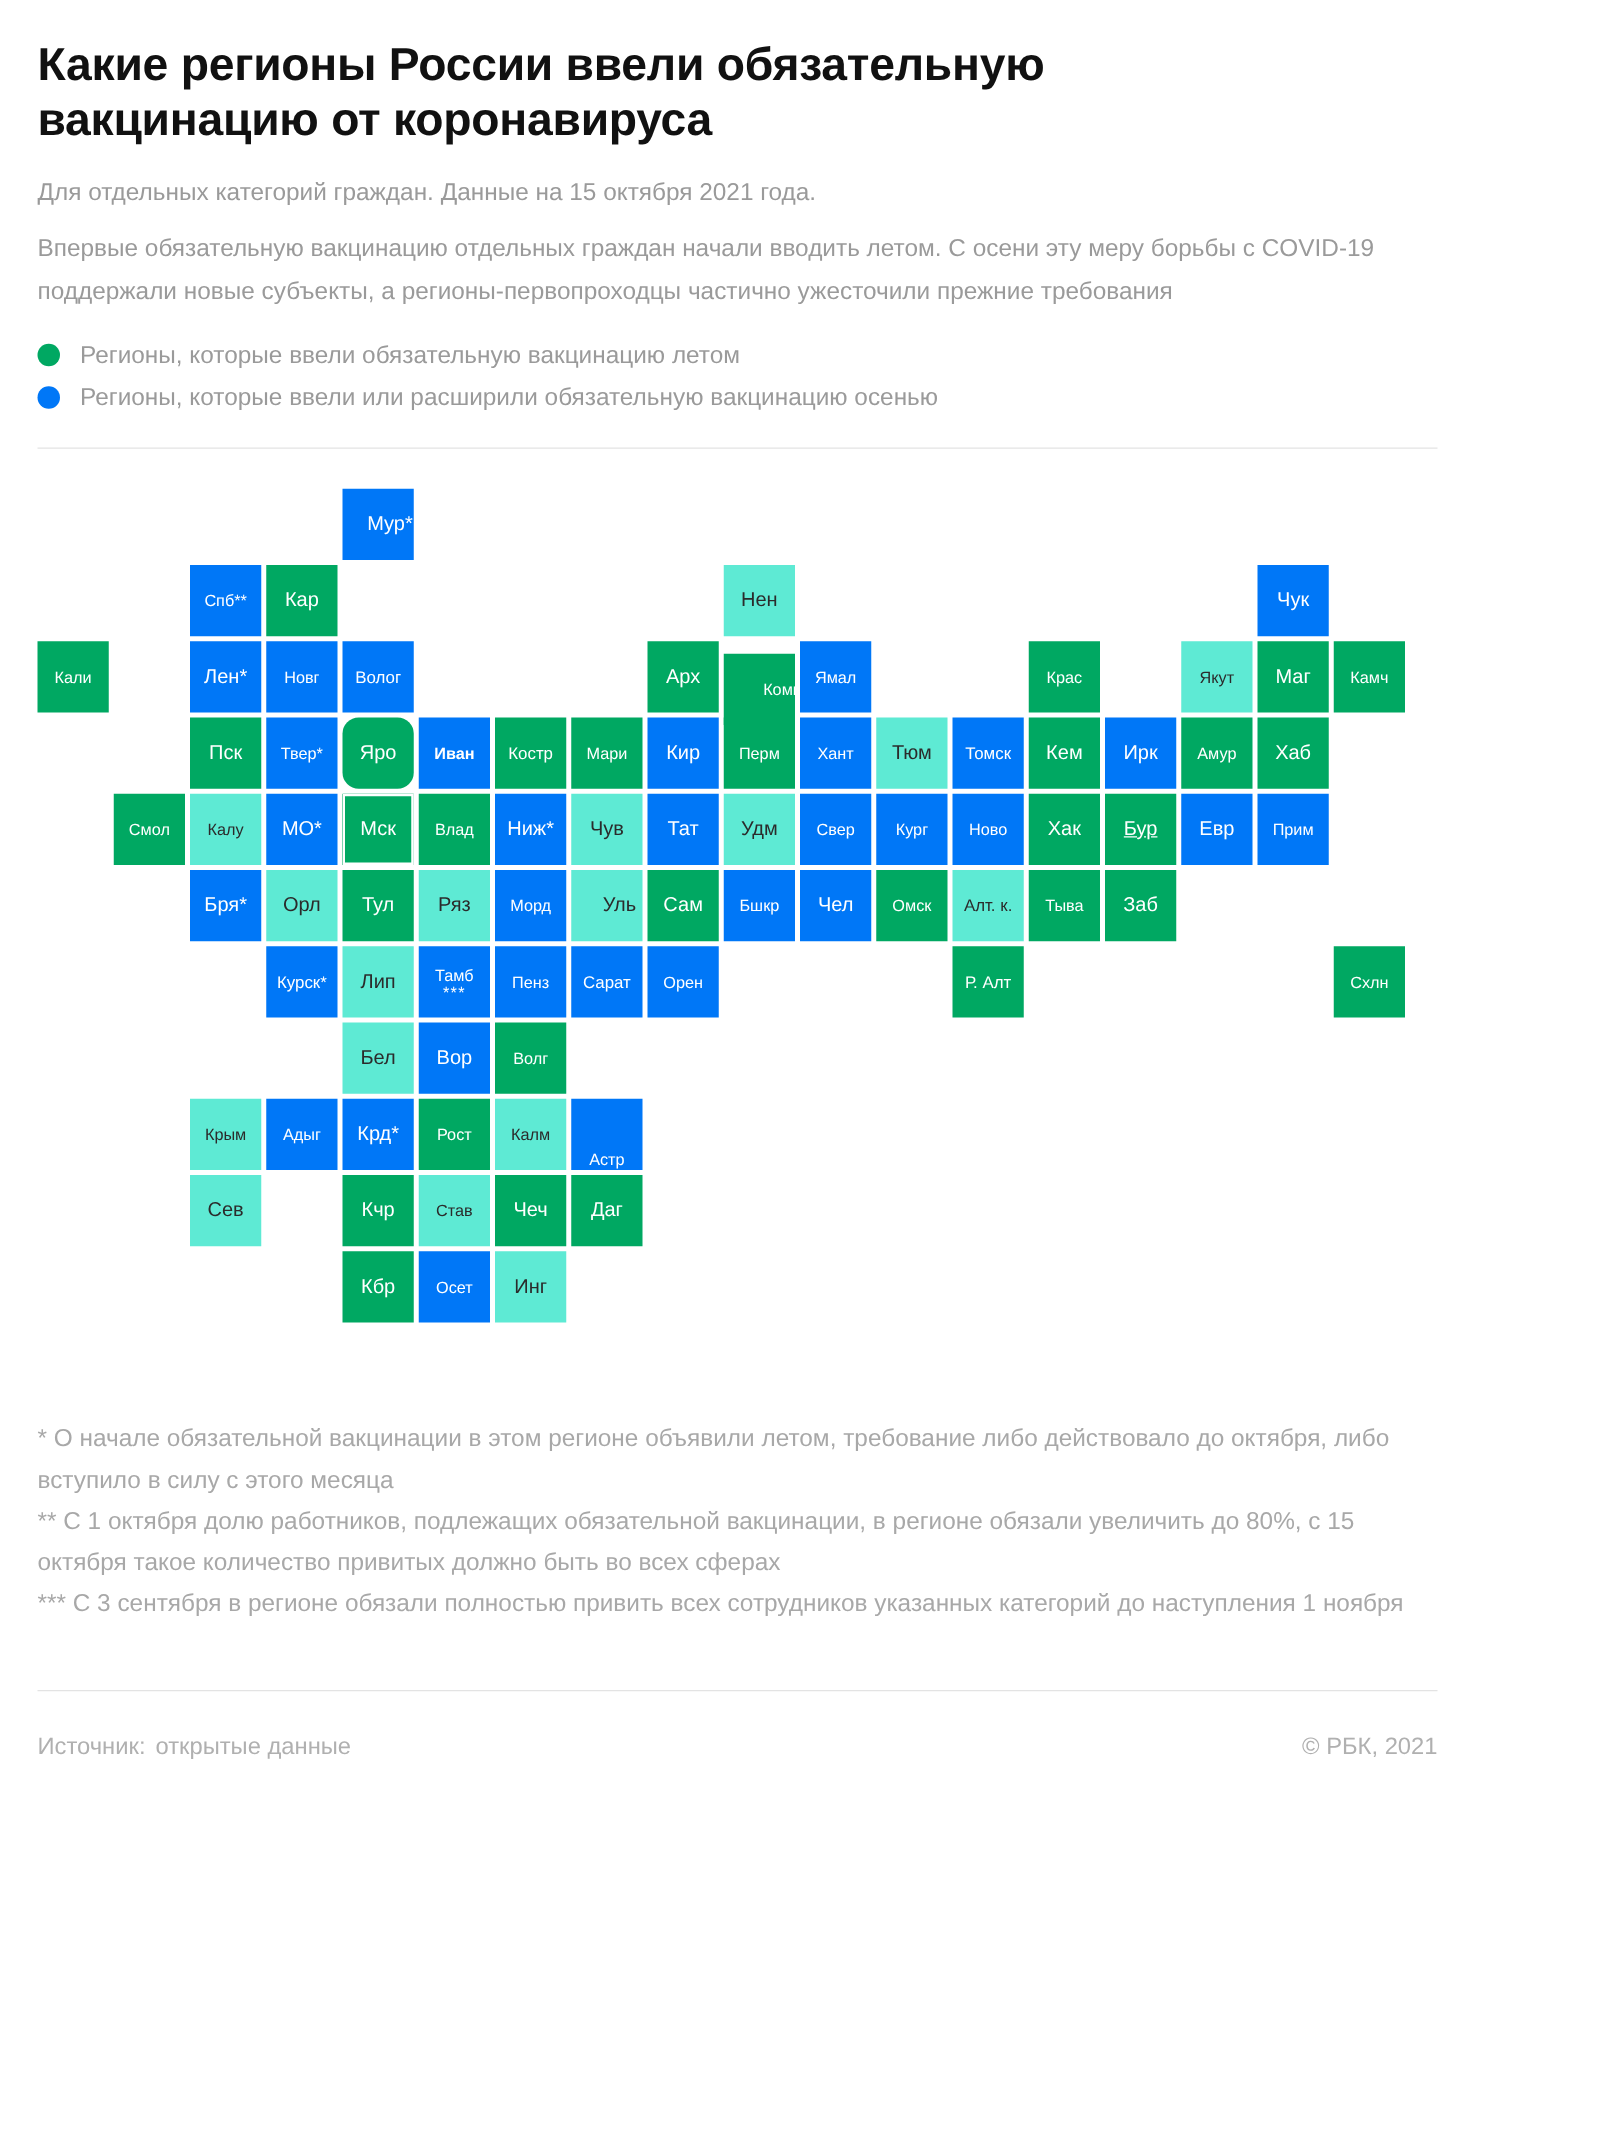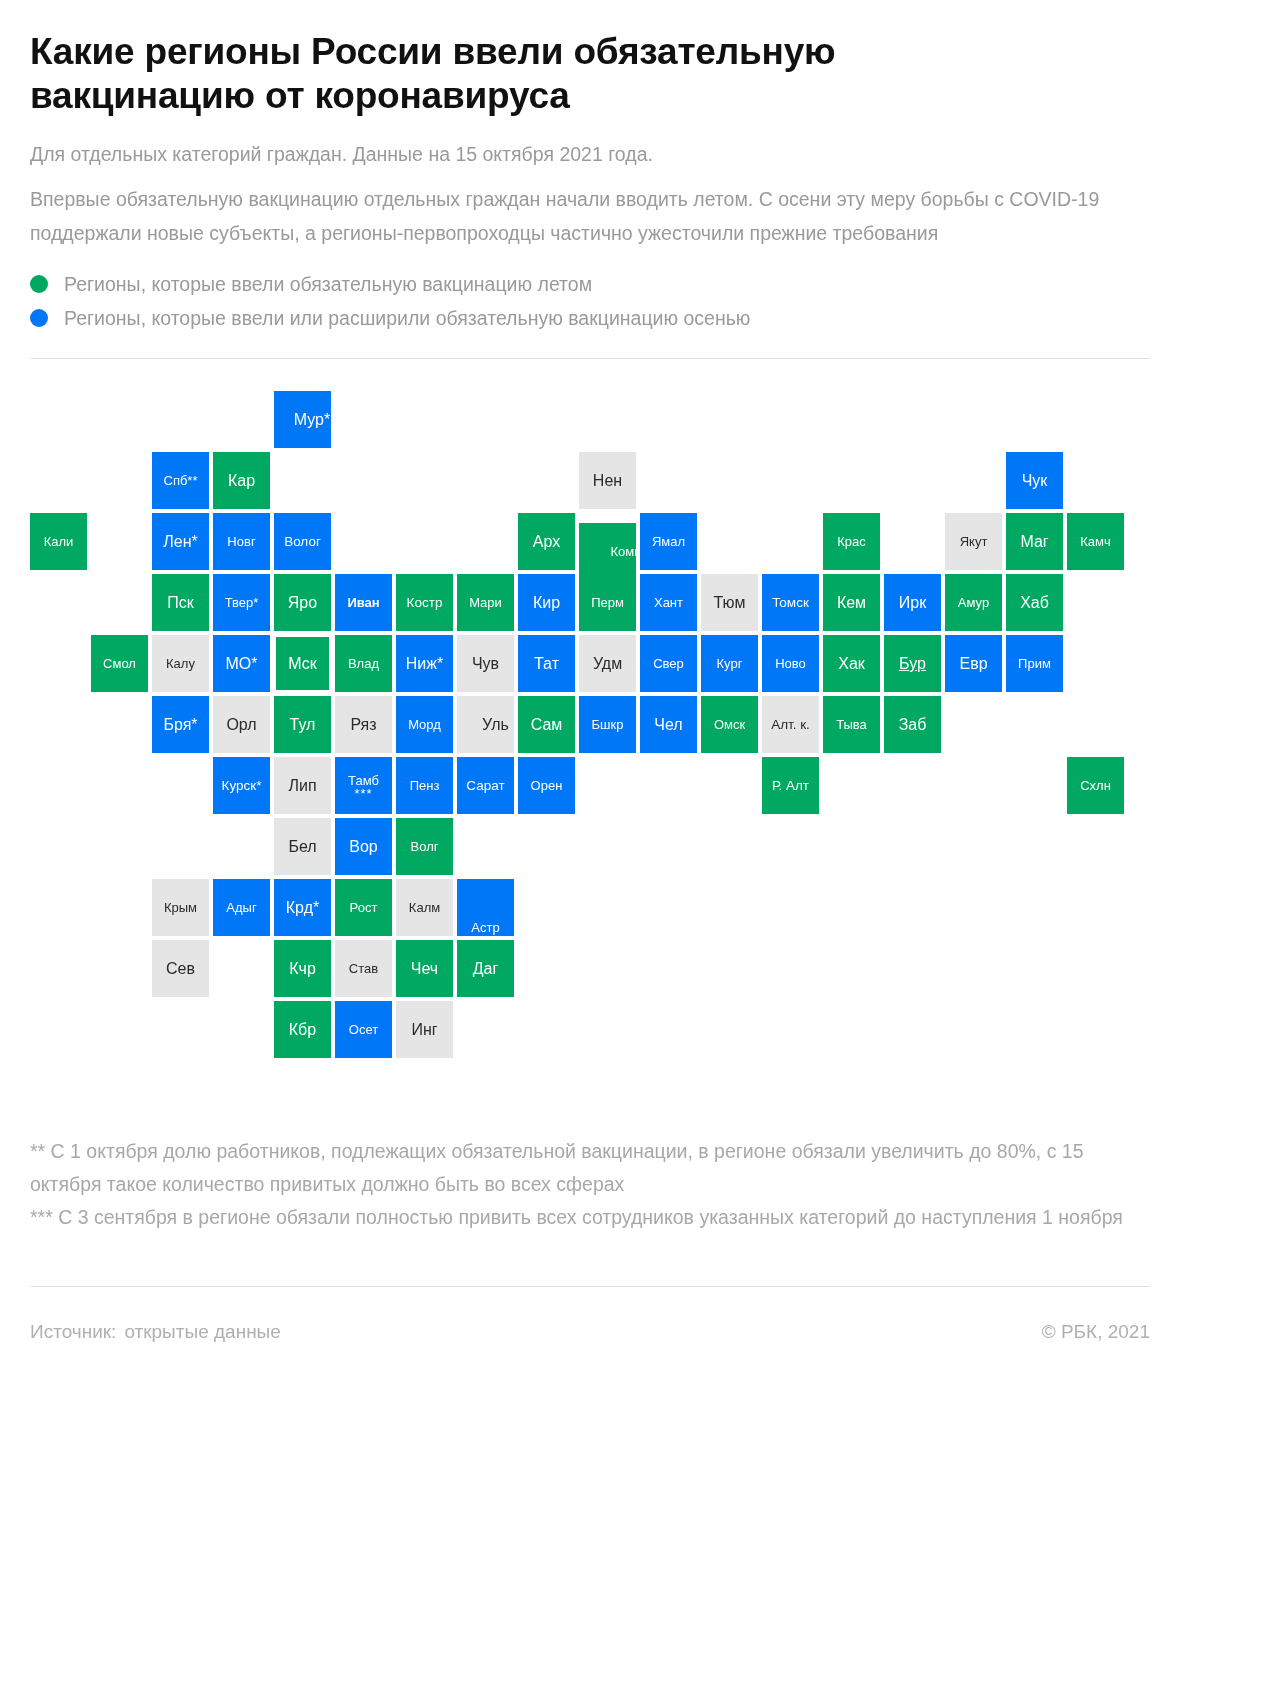--- a/index.html
+++ b/index.html
@@ -84,21 +84,21 @@
     justify-content:center;
     font-size:16px;
     line-height:17px;
     text-align:center;
     color:#ffffff;
     overflow:visible;
     white-space:nowrap;
   }
   .cell.summer{background:#00a862;}
   .cell.autumn{background:#0077f7;}
-  .cell.none{background:#e5e5e5;color:#2b2b2b;}
+  .cell.none{background:#5eead4;color:#2b2b2b;}
   .cell.boxed{box-shadow:inset 0 0 0 2px #ffffff;}
   .cell .stars{
     display:block;
     font-size:13px;
     line-height:10px;
     letter-spacing:1px;
   }
   .cell .lbl{display:block;}
   .cell.narrow .lbl{font-size:13px;}
   .cell.xnarrow .lbl{font-size:13.5px;}
@@ -200,21 +200,21 @@
         </div>
         <div class="cell summer narrow" style="left: 1037px; top: 122px;">
           <span class="lbl">Камч</span>
         </div>
         <div class="cell summer" style="left: 122px; top: 183px;">
           <span class="lbl">Пск</span>
         </div>
         <div class="cell autumn narrow" style="left: 183px; top: 183px;">
           <span class="lbl">Твер*</span>
         </div>
-        <div class="cell summer" style="left: 244px; top: 183px;">
+        <div class="cell summer" style="left: 244px; top: 183px; border-radius: 13px;">
           <span class="lbl">Яро</span>
         </div>
         <div class="cell autumn narrow" style="left: 305px; top: 183px; font-weight: bold;">
           <span class="lbl">Иван</span>
         </div>
         <div class="cell summer xnarrow" style="left: 366px; top: 183px;">
           <span class="lbl">Костр</span>
         </div>
         <div class="cell summer narrow" style="left: 427px; top: 183px;">
           <span class="lbl">Мари</span>
@@ -406,20 +406,21 @@
         <div class="cell autumn narrow" style="left: 305px; top: 610px;">
           <span class="lbl">Осет</span>
         </div>
         <div class="cell none" style="left: 366px; top: 610px;">
           <span class="lbl">Инг</span>
         </div>
       </div>
   </div>
 
   <div class="notes">
+    <p>* О начале обязательной вакцинации в этом регионе объявили летом, требование либо действовало до октября, либо вступило в силу с этого месяца</p>
     <p>** С 1 октября долю работников, подлежащих обязательной вакцинации, в регионе обязали увеличить до 80%, с 15 октября такое количество привитых должно быть во всех сферах</p>
     <p>*** С 3 сентября в регионе обязали полностью привить всех сотрудников указанных категорий до наступления 1 ноября</p>
   </div>
 
   <hr class="footer-rule">
 
   <div class="footer">
     <div class="footer-left">
       <span class="source-label">Источник:</span>
       <span>открытые данные</span>

